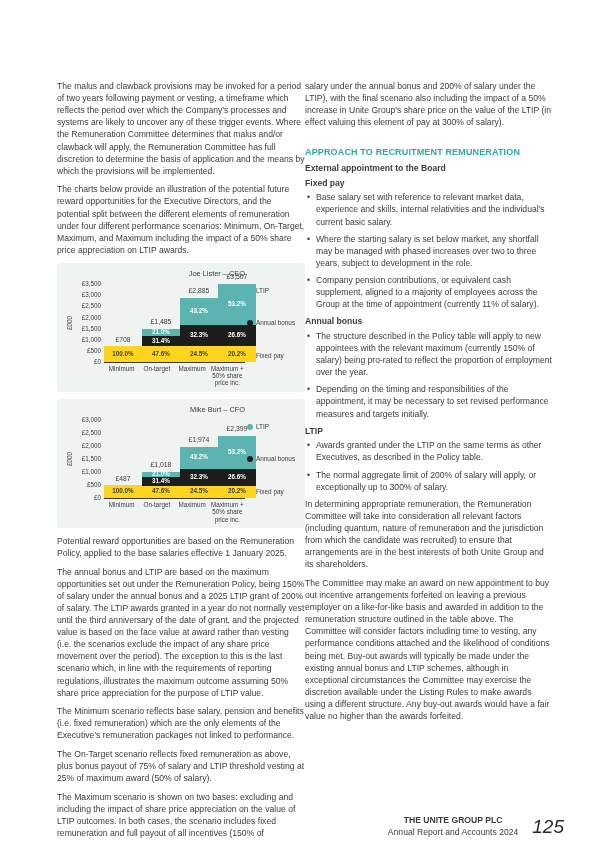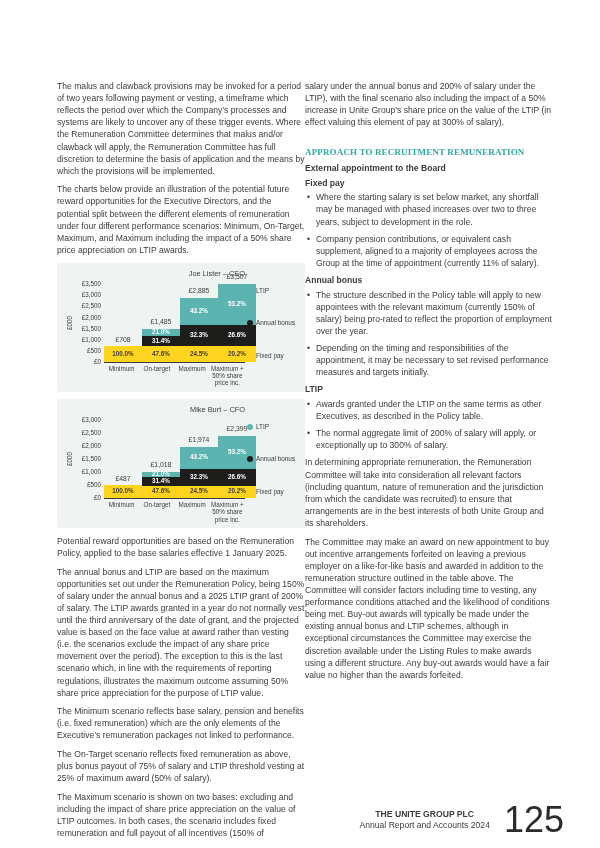--- a/index.html
+++ b/index.html
@@ -6,21 +6,21 @@
   body{
     width:600px;height:848px;position:relative;overflow:hidden;
     background:#ffffff;color:#3b3b3a;
     font-family:"Liberation Sans","DejaVu Sans",sans-serif;
     font-size:8.6px;line-height:1.41;
     -webkit-font-smoothing:antialiased;
   }
   .columns{position:absolute;left:57px;top:80px;width:509px;display:flex;}
   .col{width:248px;}
   p{margin:0 0 6.5px;}
-  .h-teal{color:#2ea8a4;font-weight:700;font-size:9px;letter-spacing:.15px;margin:18px 0 3px;font-family:Liberation Serif, serif;}
+  .h-teal{color:#2ea8a4;font-weight:700;font-size:9px;letter-spacing:.15px;margin:18px 0 3px;}
   .h-bold{font-weight:700;margin:1px 0 2.5px;}
   ul{margin:0 0 4px;padding:0;list-style:none;}
   li{position:relative;padding-left:11px;margin-bottom:5px;}
   li::before{content:"•";position:absolute;left:2px;top:0;}
   
   .chart-box{background:#eff4f2;border-radius:3px;padding:6px 8px 5px;margin:2px 0 7px;box-sizing:border-box;}
   .chart-title{font-weight:400;font-size:7.4px;text-align:right;padding-left:42px;padding-right:52px;margin-bottom:5px;}
   .chart-main{display:flex;align-items:flex-start;}
   .ylab{width:11px;height:78px;flex:none;display:flex;align-items:center;justify-content:center;}
   .ylab span{writing-mode:vertical-rl;transform:rotate(180deg);font-size:6.3px;color:#3b3b3a;}
@@ -34,21 +34,21 @@
   .seg{display:flex;align-items:center;justify-content:center;font-weight:700;font-size:6.3px;overflow:hidden;flex:none;}
   .cats{display:flex;margin-top:2px;}
   .cat{flex:1;text-align:center;font-size:6.3px;line-height:1.15;padding:0 1px;}
   .legend{width:50px;flex:none;display:flex;flex-direction:column;justify-content:space-between;height:72px;padding-top:3px;margin-left:2px;}
   .litem{display:flex;gap:3px;font-size:6.4px;line-height:1.15;align-items:flex-start;}
   .dot{width:6px;height:6px;border-radius:50%;flex:none;margin-top:1px;}
   
   .footer{position:absolute;right:36px;bottom:10px;display:flex;align-items:center;gap:14px;}
   .footer-text{text-align:center;font-size:8.6px;line-height:1.32;}
   .footer-company{font-weight:700;}
-  .page-number{font-size:36px;color:#2b2b2a;line-height:1;}
+  .page-number{font-size:19px;color:#2b2b2a;line-height:1;font-style:italic;}
 </style>
 </head>
 <body>
 
 <div class="columns">
 
   <div class="col">
     <p>The malus and clawback provisions may be invoked for a period of two years following payment or vesting, a timeframe which reflects the period over which the Company’s processes and systems are likely to uncover any of these trigger events. Where the Remuneration Committee determines that malus and/or clawback will apply, the Remuneration Committee has full discretion to determine the basis of application and the means by which the provisions will be implemented.</p>
     <p>The charts below provide an illustration of the potential future reward opportunities for the Executive Directors, and the potential split between the different elements of remuneration under four different performance scenarios: Minimum, On-Target, Maximum, and Maximum including the impact of a 50% share price appreciation on LTIP awards.</p>
 
@@ -203,20 +203,21 @@
     <p>The On-Target scenario reflects fixed remuneration as above, plus bonus payout of 75% of salary and LTIP threshold vesting at 25% of maximum award (50% of salary).</p>
     <p>The Maximum scenario is shown on two bases: excluding and including the impact of share price appreciation on the value of LTIP outcomes. In both cases, the scenario includes fixed remuneration and full payout of all incentives (150% of</p>
   </div>
 
   <div class="col">
     <p>salary under the annual bonus and 200% of salary under the LTIP), with the final scenario also including the impact of a 50% increase in Unite Group’s share price on the value of the LTIP (in effect valuing this element of pay at 300% of salary).</p>
     <div class="h-teal">APPROACH TO RECRUITMENT REMUNERATION</div>
     <div class="h-bold">External appointment to the Board</div>
     <div class="h-bold">Fixed pay</div>
     <ul>
+      <li>Base salary set with reference to relevant market data, experience and skills, internal relativities and the individual’s current basic salary.</li>
       <li>Where the starting salary is set below market, any shortfall may be managed with phased increases over two to three years, subject to development in the role.</li>
       <li>Company pension contributions, or equivalent cash supplement, aligned to a majority of employees across the Group at the time of appointment (currently 11% of salary).</li>
     </ul>
     <div class="h-bold">Annual bonus</div>
     <ul>
       <li>The structure described in the Policy table will apply to new appointees with the relevant maximum (currently 150% of salary) being pro-rated to reflect the proportion of employment over the year.</li>
       <li>Depending on the timing and responsibilities of the appointment, it may be necessary to set revised performance measures and targets initially.</li>
     </ul>
     <div class="h-bold">LTIP</div>
     <ul>

